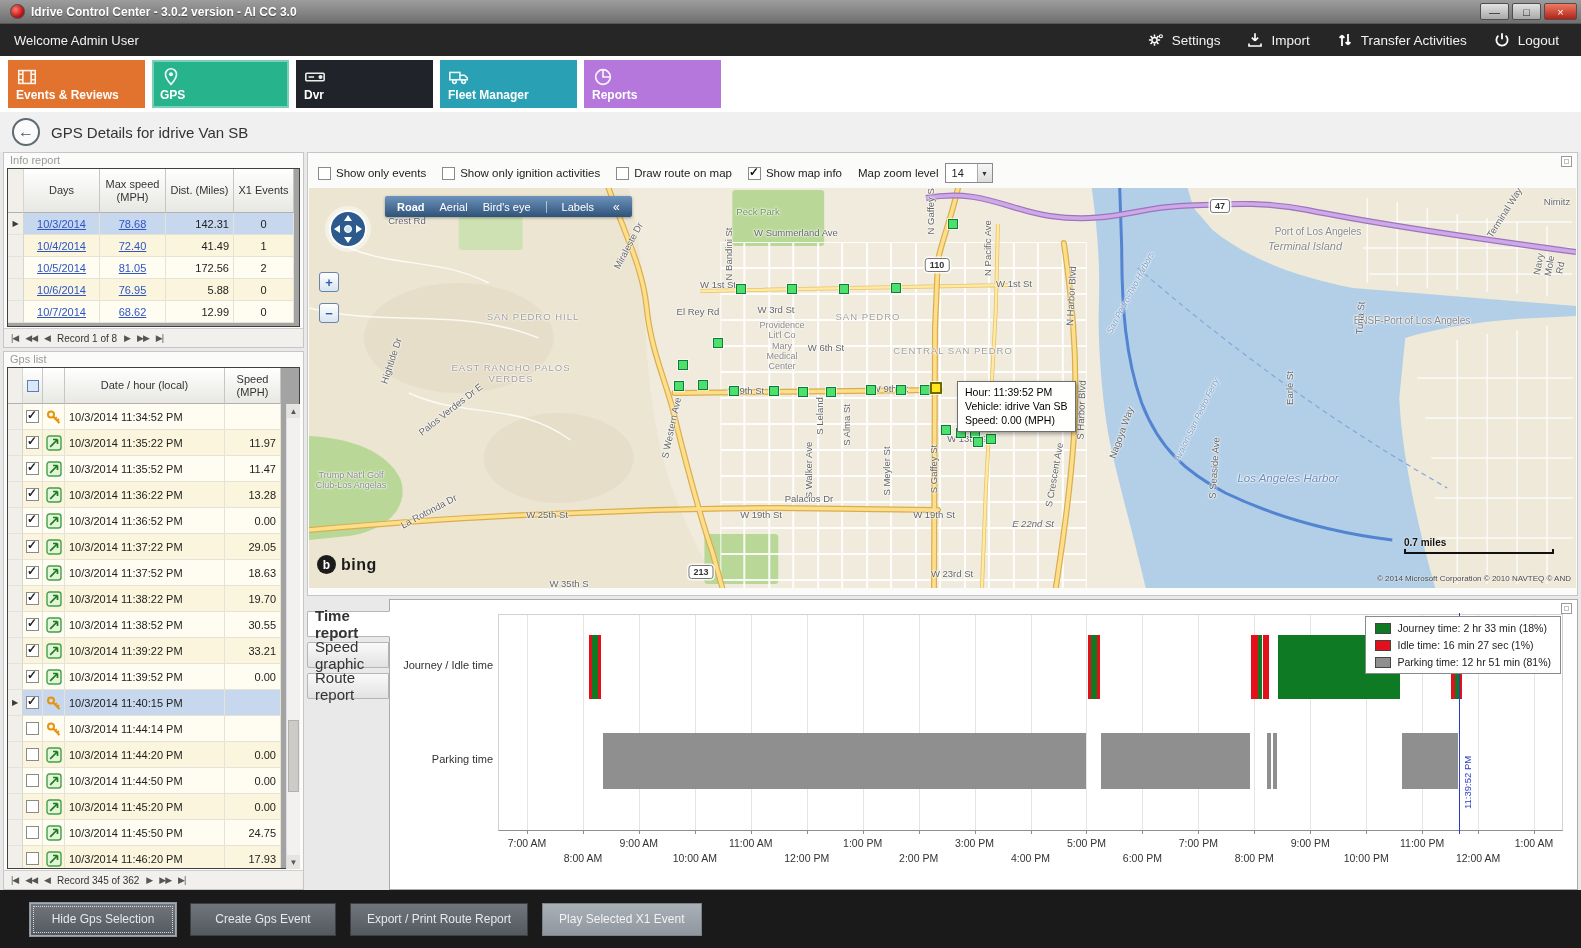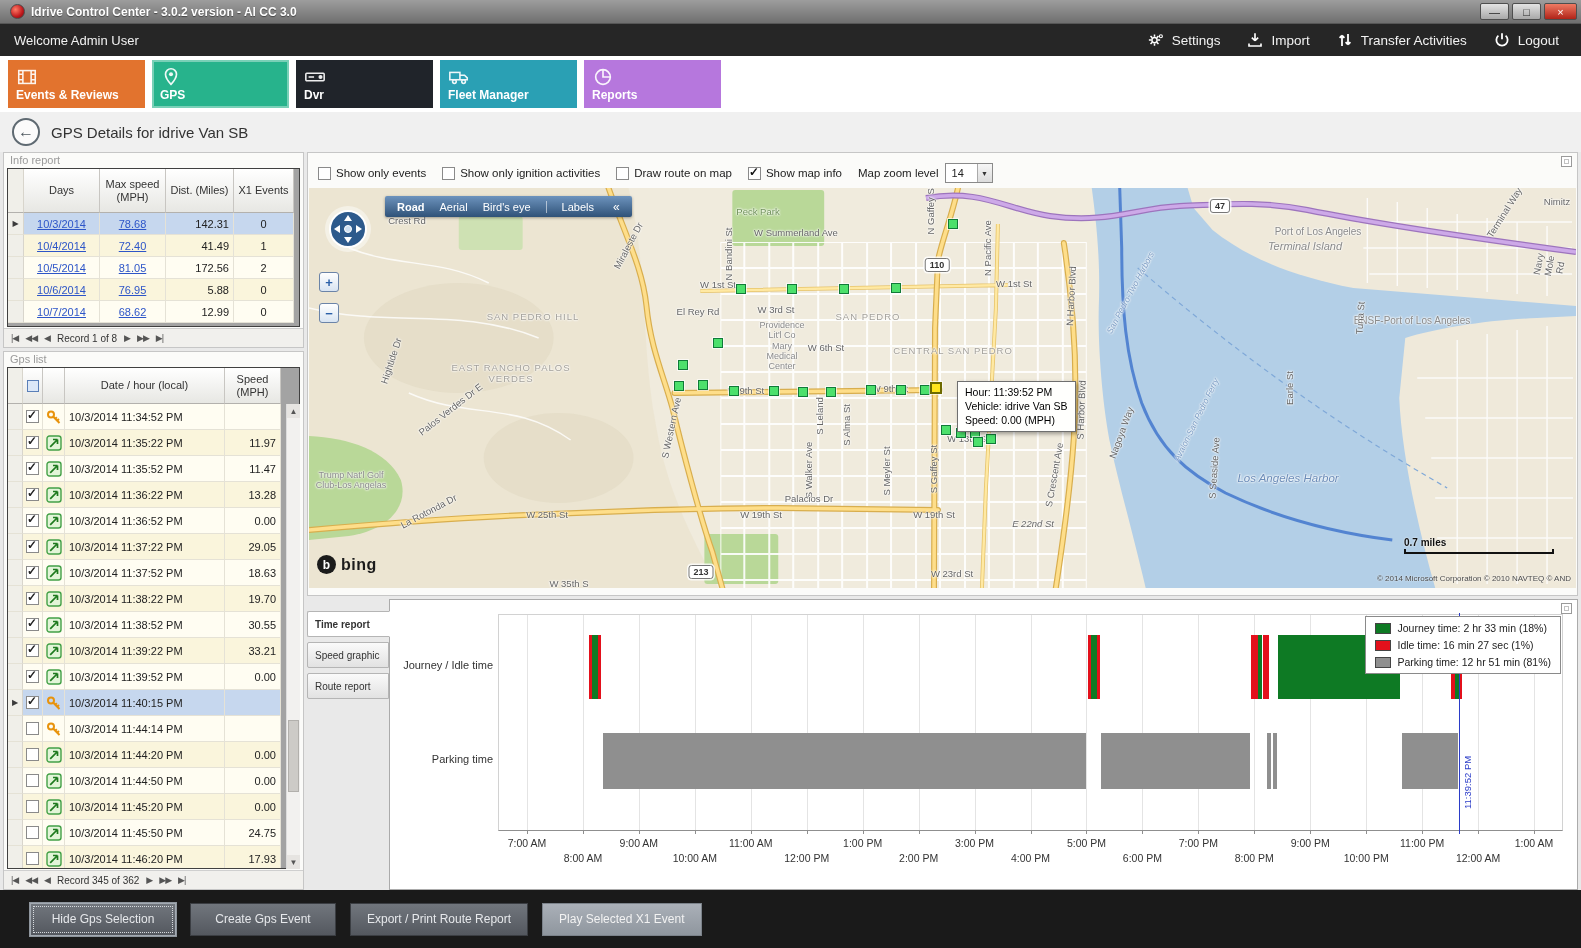--- a/index.html
+++ b/index.html
@@ -107,21 +107,21 @@
   .bing-b{width:19px;height:19px;border-radius:50%;background:#1b1b1b;color:#fff;font-weight:bold;display:flex;align-items:center;justify-content:center;font-size:12px}
   .bing-text{font-size:16px;font-weight:bold;letter-spacing:.5px}
   .scalebar{position:absolute;right:22px;bottom:34px;width:150px;z-index:5}
   .scale-label{font-size:10px;font-weight:bold;color:#111;text-align:left;text-shadow:0 0 2px #fff}
   .scale-line{height:5px;border-left:2px solid #111;border-right:2px solid #111;border-bottom:2px solid #111;margin-top:1px}
   .map-copy{position:absolute;right:5px;bottom:5px;font-size:8px;color:#4a4a4a;text-shadow:0 0 2px #fff;z-index:5}
 
   
   .chart-section{flex:1;display:flex;margin-top:3px;position:relative}
   .chart-tabs{width:82px;padding-top:12px;flex:none}
-  .chart-tab{height:26px;border:1px solid #b5b5b5;background:linear-gradient(#fafafa,#e2e2e2);font-size:10px;color:#333;display:flex;align-items:center;padding-left:7px;margin-bottom:5px;position:relative;border-radius:2px 0 0 2px;cursor:pointer}
+  .chart-tab{height:26px;border:1px solid #b5b5b5;background:linear-gradient(#fafafa,#e2e2e2);font-size:15px;color:#333;display:flex;align-items:center;padding-left:7px;margin-bottom:5px;position:relative;border-radius:2px 0 0 2px;cursor:pointer}
   .chart-tab.active{background:#fff;border-right:1px solid #fff;margin-right:-1px;z-index:3;font-weight:bold}
   .chart-box{flex:1;border:1px solid #ababab;background:#fff;position:relative}
   .plot{position:absolute;left:108px;top:14px;right:14px;bottom:58px;border:1px solid #d2d2d2;border-bottom:1px solid #8f8f8f}
   .gridline{position:absolute;top:0;bottom:0;width:1px;background:#e4e4e4}
   .tickmark{position:absolute;top:100%;height:4px;width:1px;background:#8f8f8f}
   .tick-label{position:absolute;transform:translateX(-50%);font-size:10.5px;color:#333;white-space:nowrap}
   .tick-label.r1{top:calc(100% + 7px)}
   .tick-label.r2{top:calc(100% + 22px)}
   .seg{position:absolute;min-width:2px}
   .row-label{position:absolute;left:-106px;width:100px;text-align:right;font-size:11px;color:#333;white-space:nowrap}

